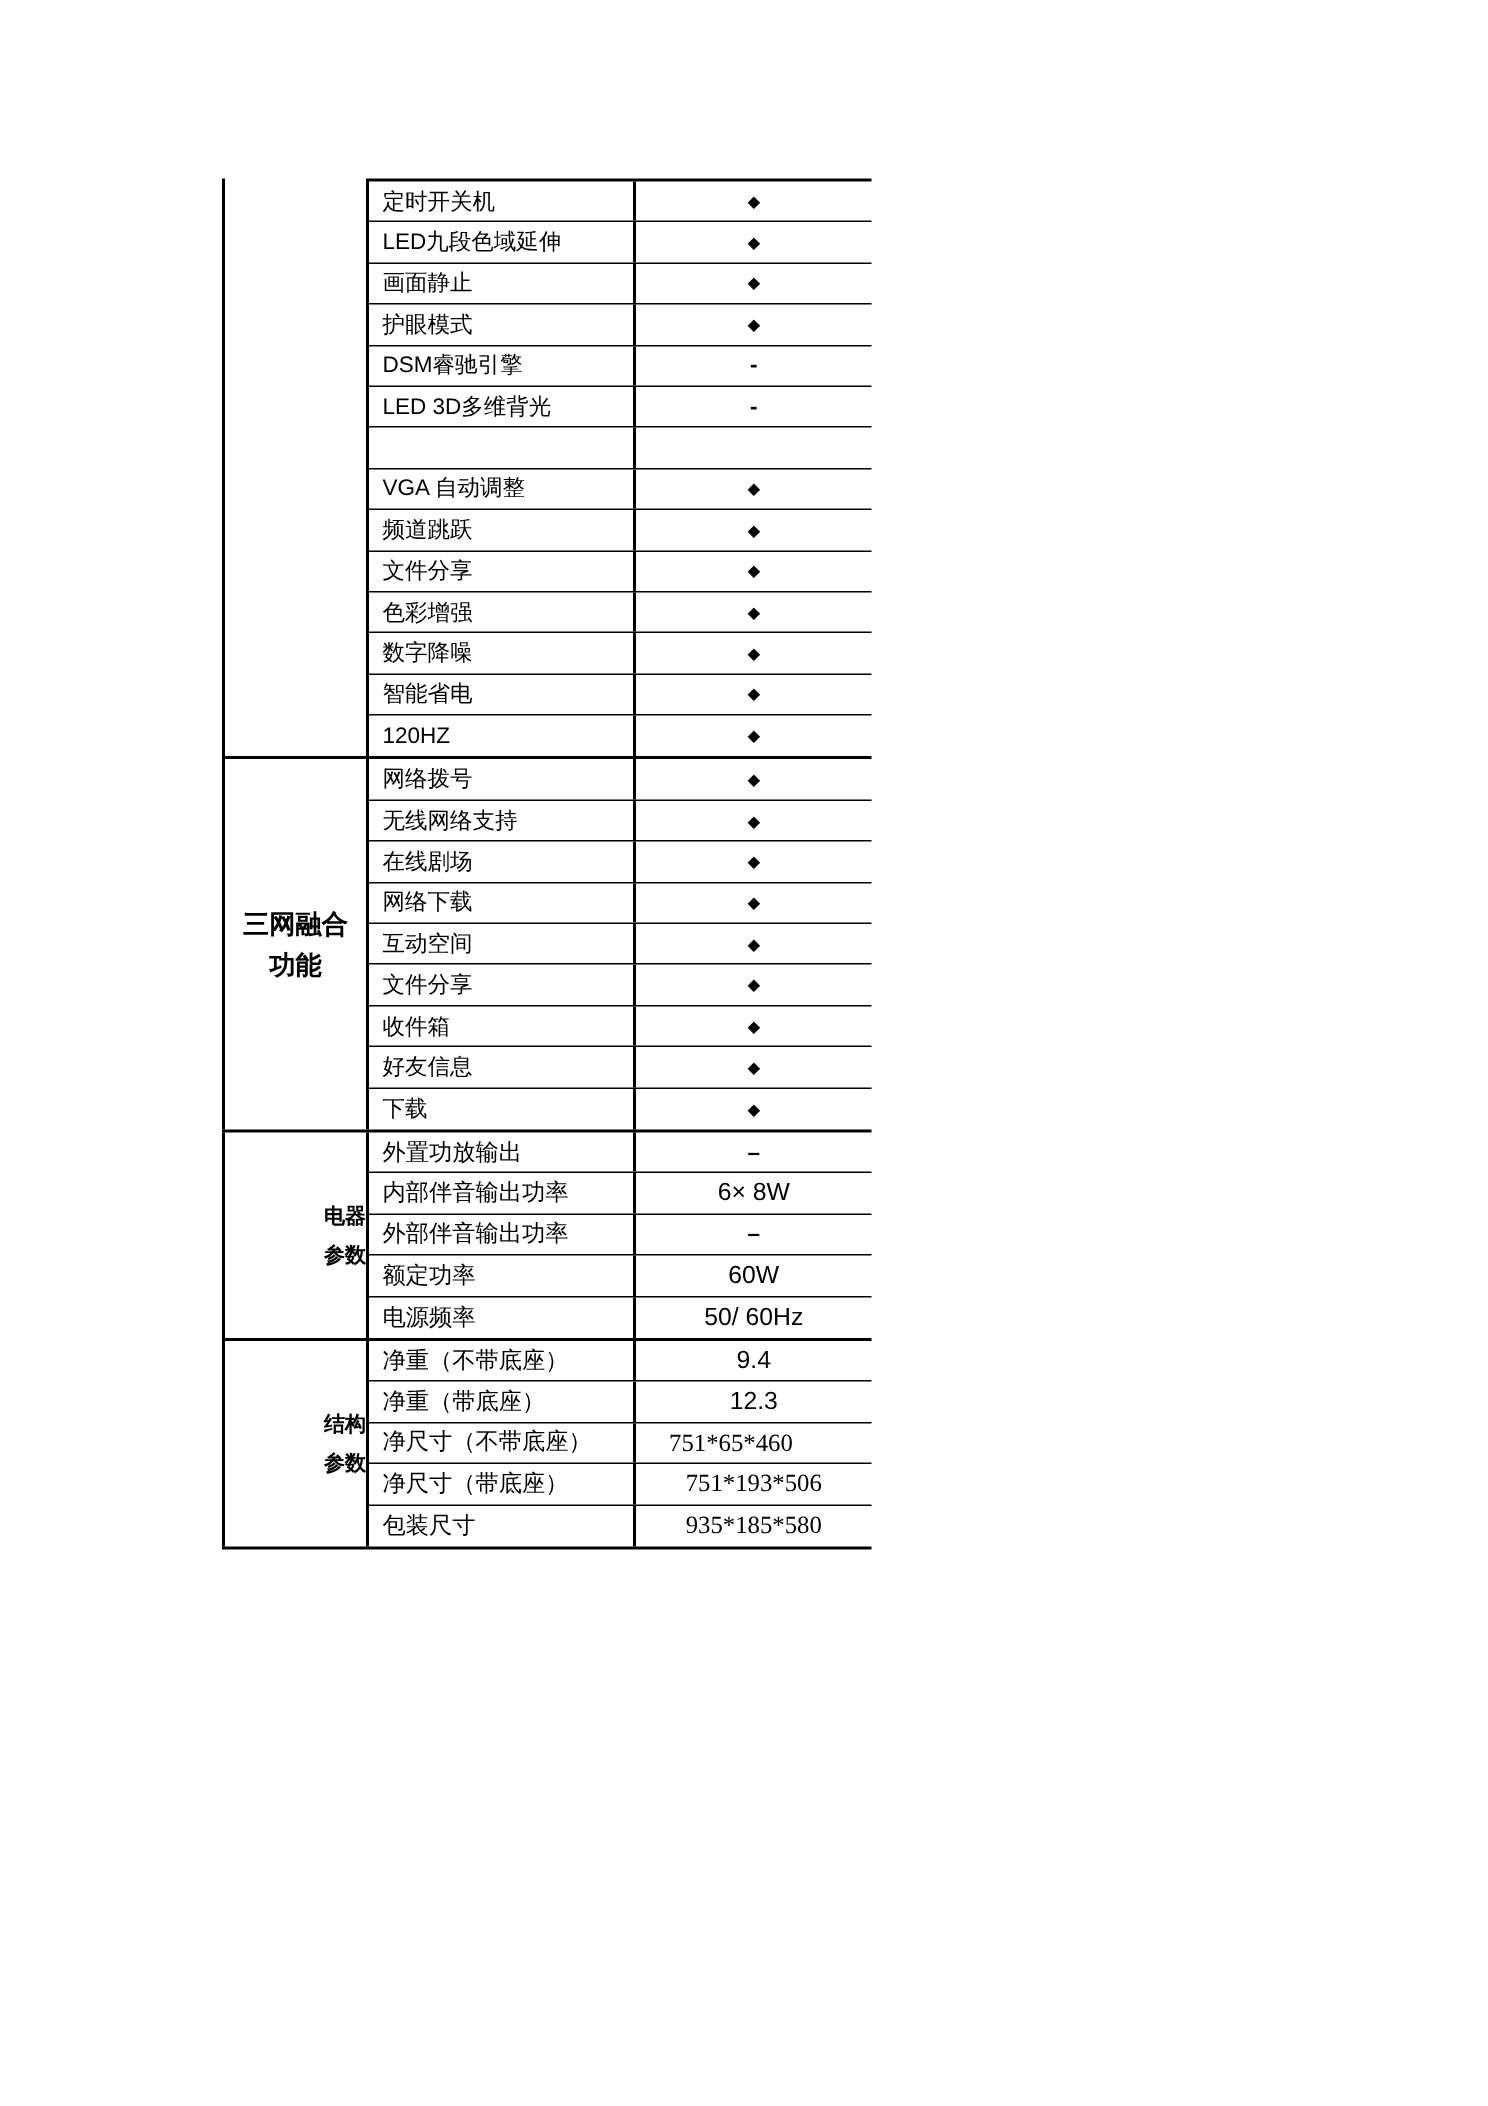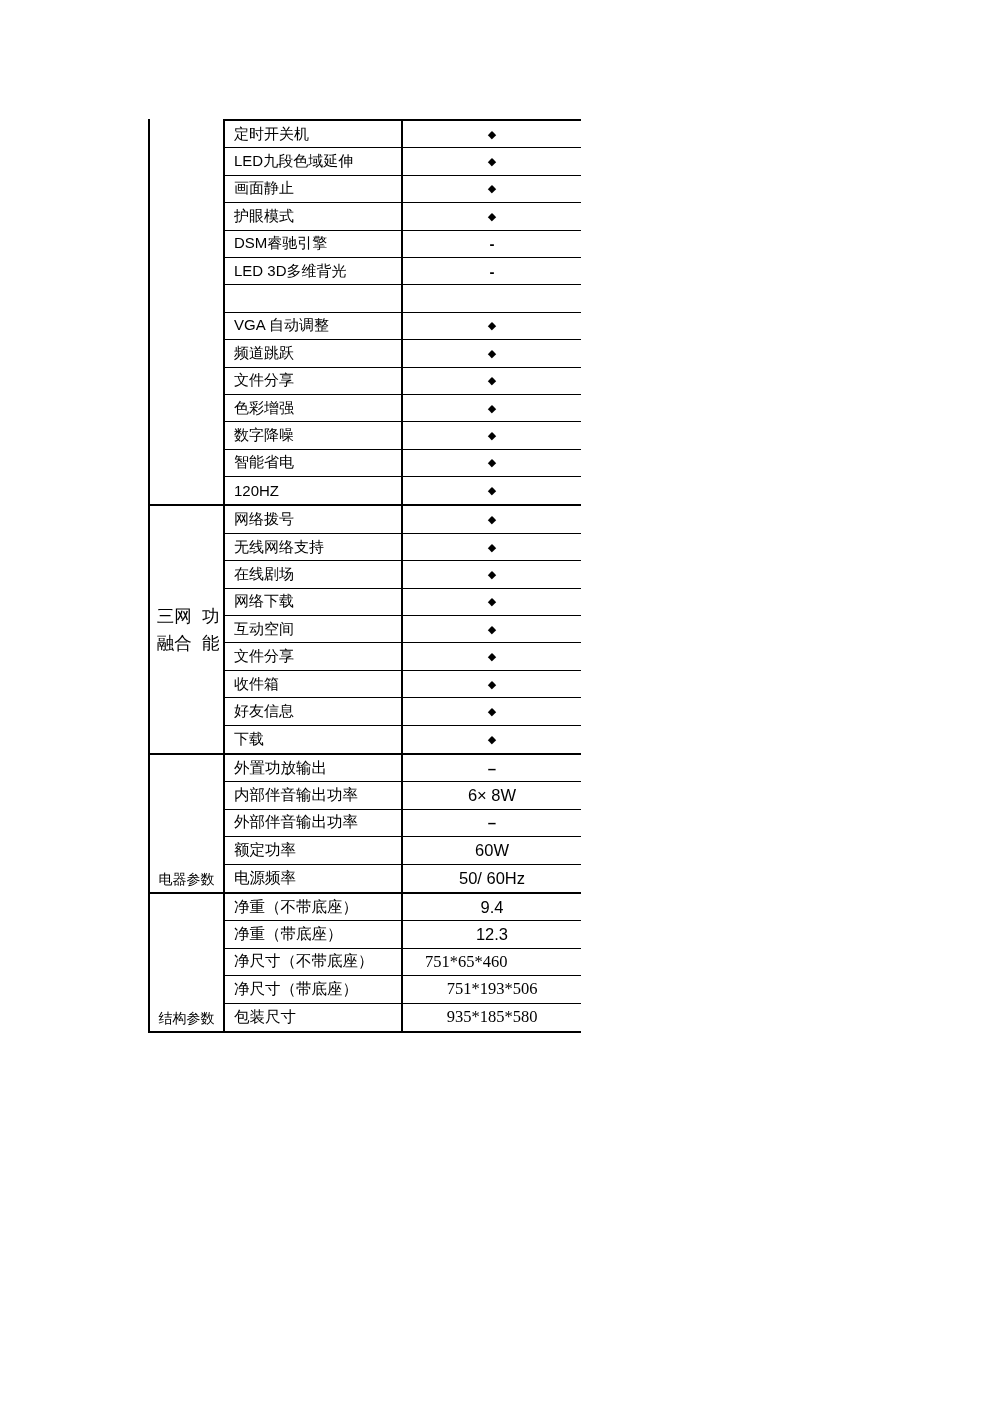--- a/index.html
+++ b/index.html
@@ -24,30 +24,30 @@
     border-bottom: 2.5px solid #000;
   }
   .section {
     display: flex;
     align-items: stretch;
   }
   .section + .section {
     border-top: 2.5px solid #000;
   }
   .cat {
-    width: 77px;
+    width: 98px;
     box-sizing: border-box;
     border-left: 2px solid #000;
     border-right: 2px solid #000;
     display: flex;
-    flex-direction: row;
+    flex-direction: column;
     align-items: center;
     justify-content: center;
     text-align: center;
-    font-weight: normal;
+    font-weight: bold;
   }
   .cat-s2 { font-size: 17.5px; line-height: 27px; }
   .cat-s34 { font-size: 14px; line-height: 26px; align-items: flex-end; }
   .rows {
     flex: 1;
     display: flex;
     flex-direction: column;
   }
   .section-1 .rows { border-top: 2px solid #000; }
   .row {

